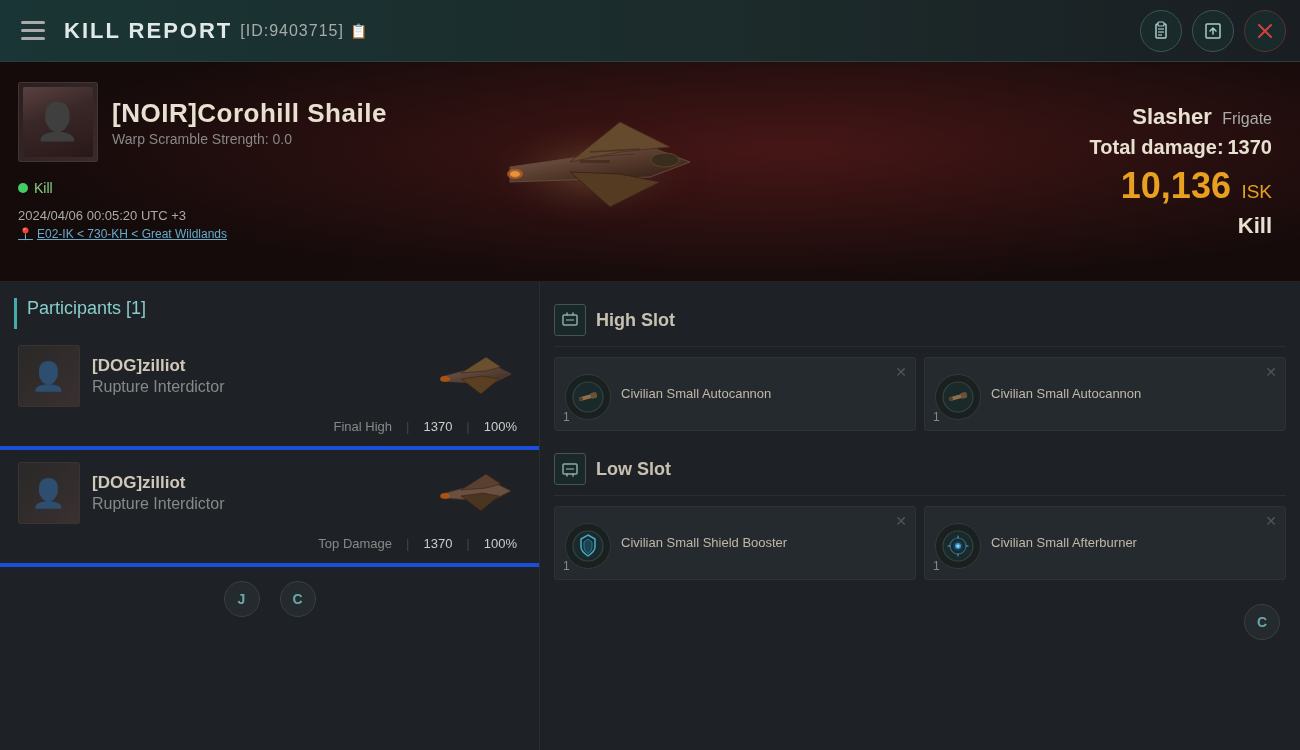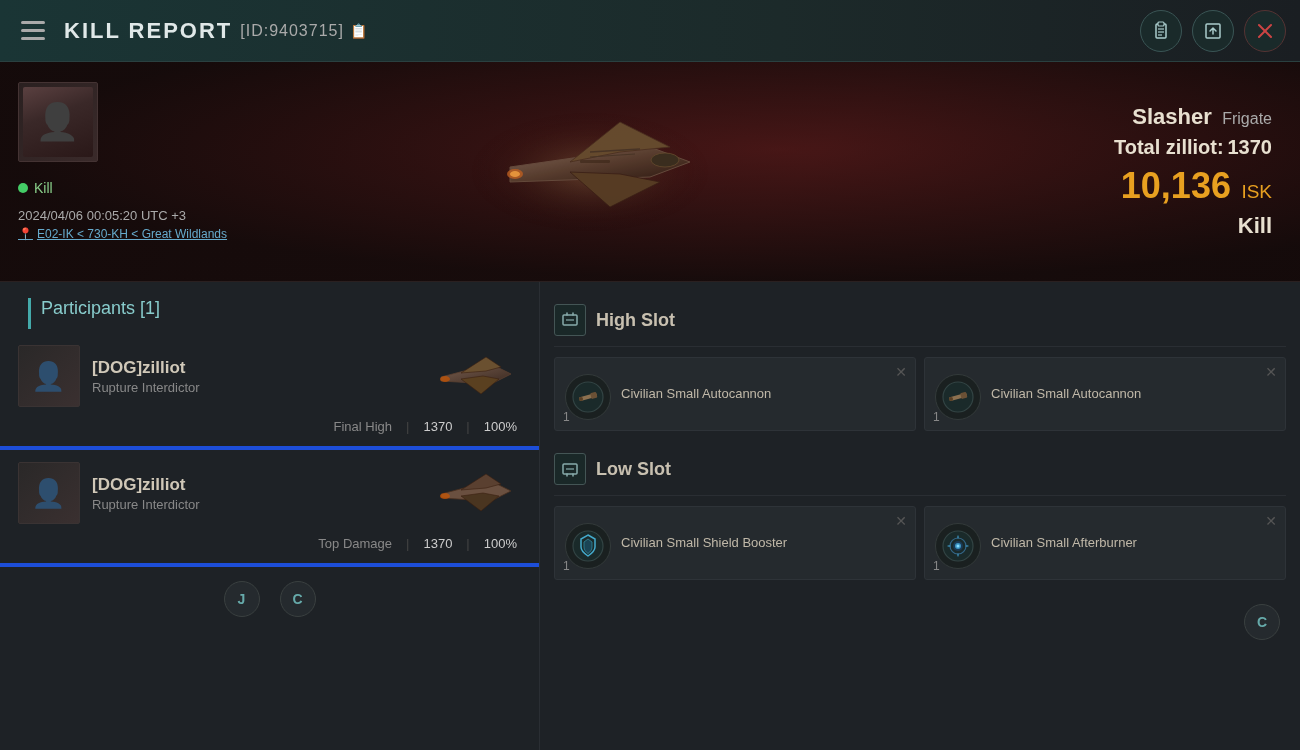--- a/index.html
+++ b/index.html
@@ -295,21 +295,21 @@
     }
     .participant-info {
       flex: 1;
     }
     .participant-name {
       font-size: 17px;
       color: #d0c8b8;
       font-weight: bold;
     }
     .participant-ship {
-      font-size: 13px;
+      font-size: 16px;
       color: #888;
       margin-top: 2px;
     }
     .participant-ship-icon {
       width: 90px;
       height: 55px;
       margin-left: auto;
       display: flex;
       align-items: center;
       justify-content: center;
@@ -464,20 +464,24 @@
   </div>
 </div>
 
 <div class="hero-section">
   <div class="hero-bg"></div>
   <div class="hero-left">
     <div class="pilot-row">
       <div class="avatar">
         <div class="avatar-face"></div>
       </div>
+      <div class="pilot-info">
+        <h2>[NOIR]Corohill Shaile</h2>
+        <div class="warp-str">Warp Scramble Strength: 0.0</div>
+      </div>
     </div>
     <div class="kill-badge">
       <div class="kill-dot"></div>
       <span class="kill-label">Kill</span>
     </div>
     <div class="timestamp">2024/04/06 00:05:20 UTC +3</div>
     <div class="location-link">
       <span>📍</span>
       <span>E02-IK &lt; 730-KH &lt; Great Wildlands</span>
     </div>
@@ -515,35 +519,35 @@
       <rect x="150" y="68" width="30" height="3" rx="1" fill="#3a2818" opacity="0.6"></rect>
     </svg>
   </div>
 
   <div class="hero-right">
     <div>
       <span class="ship-class">Slasher</span>
       <span class="ship-type">Frigate</span>
     </div>
     <div class="total-damage">
-      <span>Total zilliot:</span>
+      <span>Total damage:</span>
       <span>1370</span>
     </div>
     <div>
       <span class="isk-value">10,136</span>
       <span class="isk-label">ISK</span>
     </div>
     <div class="kill-type">Kill</div>
   </div>
 </div>
 
 <div class="main-content">
 
   <div class="participants-panel">
-    <div style="padding: 0 0 10px 0; border-left: 3px solid #44aaaa; margin-left: 28px; padding-left: 10px; margin-bottom: 4px;">
+    <div style="padding: 0 0 10px 0; border-left: 3px solid #44aaaa; margin-left: 14px; padding-left: 10px; margin-bottom: 4px;">
       <span class="panel-title" style="padding:0; border:none; margin:0; font-size:18px; color:#88cccc;">Participants [1]</span>
     </div>
 
     <div class="participant-card">
       <div class="participant-top">
         <div class="participant-avatar"></div>
         <div class="participant-info">
           <div class="participant-name">[DOG]zilliot</div>
           <div class="participant-ship">Rupture Interdictor</div>
         </div>

